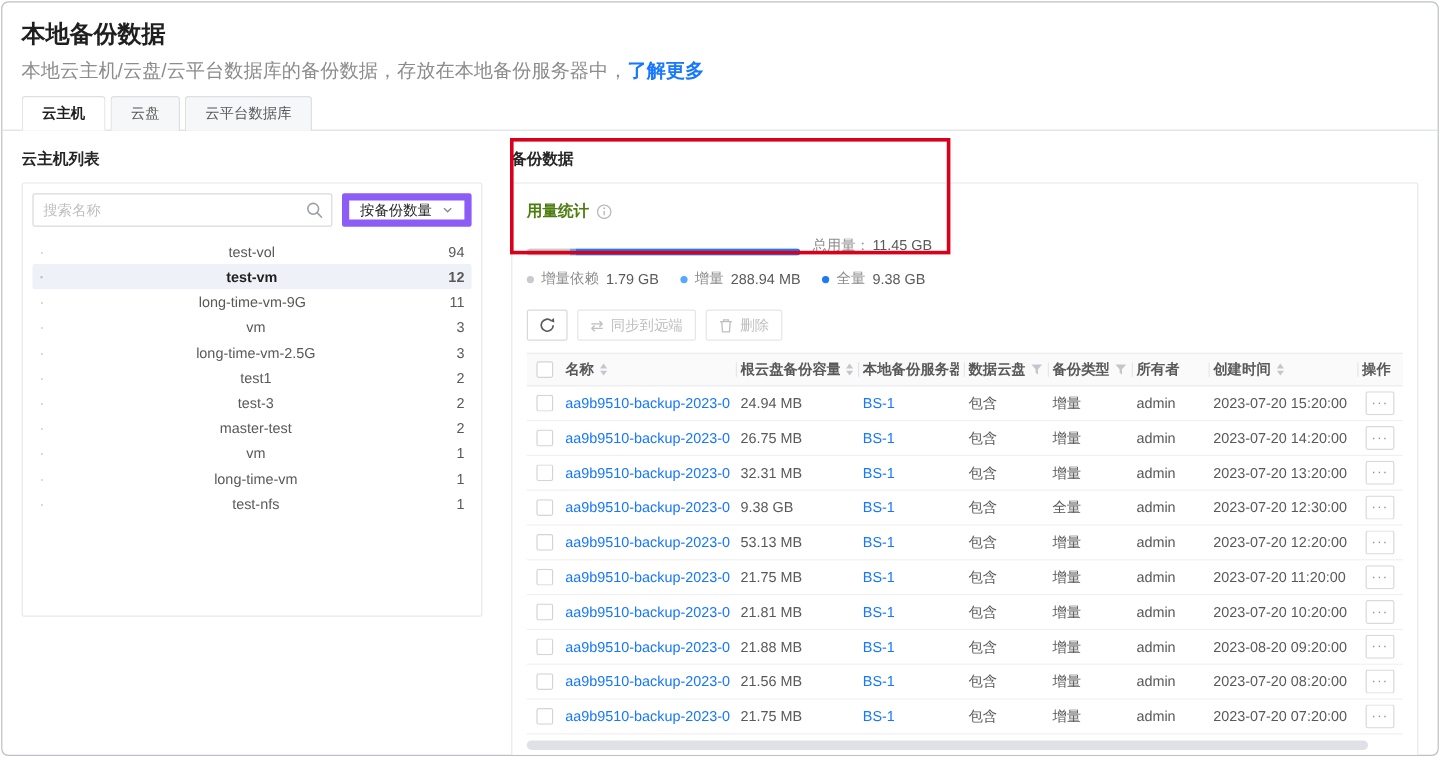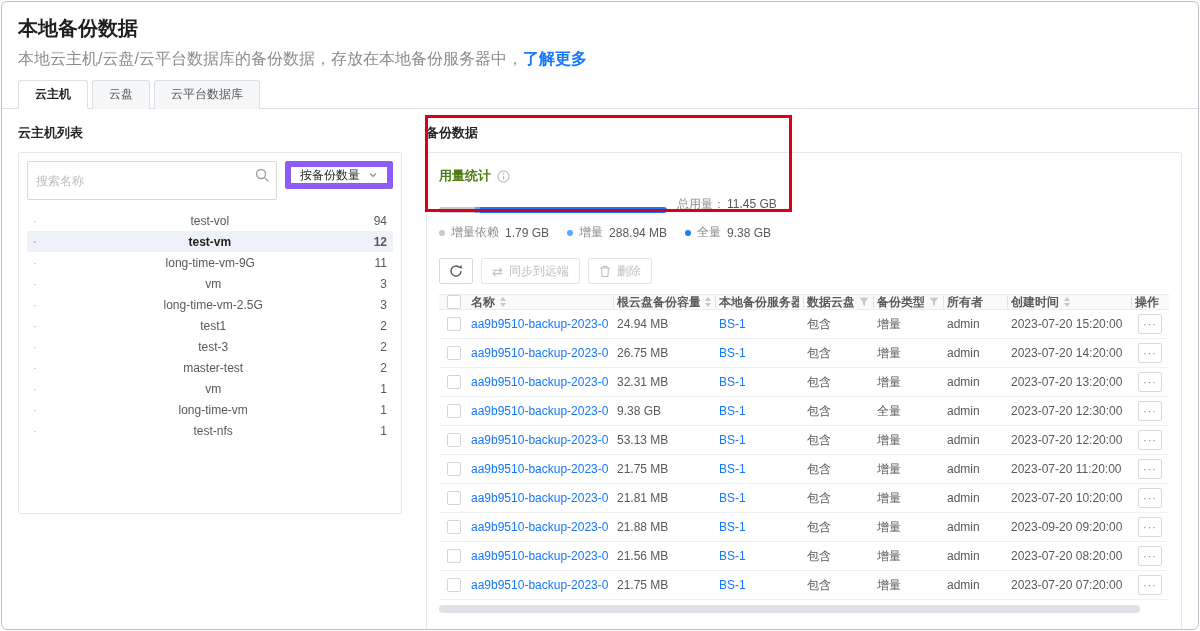--- a/index.html
+++ b/index.html
@@ -25,21 +25,21 @@
   
   .content { display: flex; gap: 24px; padding: 8px 16px 14px; }
   .left-col { width: 384px; flex: none; }
   .right-col { flex: 1; min-width: 0; }
   .panel-label { font-size: 13px; font-weight: 600; color: #262626; padding: 7px 0 10px; }
 
   
   .left-panel { border: 1px solid #e6e8eb; border-radius: 2px; height: 362px; padding: 8px; background: #fff; }
   .left-toolbar { display: flex; gap: 8px; }
   .search-box { position: relative; flex: 1; }
-  .search-input { width: 100%; height: 39px; border: 1px solid #d9d9d9; border-radius: 2px; padding: 0 28px 0 8px;
+  .search-input { width: 100%; height: 28px; border: 1px solid #d9d9d9; border-radius: 2px; padding: 0 28px 0 8px;
                   font-size: 12px; color: #262626; outline: none; font-family: inherit; background: #fff; }
   .search-input::placeholder { color: #bfbfbf; }
   .search-icon { position: absolute; right: 8px; top: 7px; }
   .sort-select { height: 28px; display: flex; align-items: center; gap: 8px; padding: 0 9px; background: #fff;
                  border: 6px solid #8b5cf6; border-radius: 2px; font-size: 12px; color: #262626; cursor: pointer; font-family: inherit; }
   .vm-list { margin-top: 10px; }
   .vm-item { display: flex; align-items: center; height: 21px; padding: 0 6px; font-size: 12px; color: #595959;
              cursor: pointer; border-radius: 2px; }
   .vm-item.selected { background: #eef2f8; color: #1f1f1f; font-weight: 600; }
   .vm-bullet { width: 13px; color: #b9bdc4; }
@@ -65,21 +65,21 @@
   .table-toolbar { display: flex; gap: 8px; margin-top: 17px; }
   .btn { height: 26px; display: inline-flex; align-items: center; gap: 6px; padding: 0 10px; background: #fff;
          border: 1px solid #d9d9d9; border-radius: 2px; font-size: 12px; color: #595959; cursor: pointer; font-family: inherit; }
   .btn.icon-only { width: 34px; justify-content: center; padding: 0; }
   .btn.disabled { color: #bfbfbf; border-color: #e4e6e9; cursor: not-allowed; }
   .sync-glyph { font-size: 13px; line-height: 1; }
 
   
   .data-table { margin-top: 10px; font-size: 12px; }
   .grid-row { display: grid; grid-template-columns: 28px minmax(0,1fr) 102px 88px 70px 70px 64px 124px 38px; align-items: center; }
-  .thead { height: 16px; background: #fafafa; border-top: 1px solid #ececee; border-bottom: 1px solid #ececee;
+  .thead { height: 28px; background: #fafafa; border-top: 1px solid #ececee; border-bottom: 1px solid #ececee;
            color: #595959; font-weight: 600; }
   .th { display: flex; align-items: center; gap: 5px; padding: 0 4px; position: relative; white-space: nowrap; overflow: hidden; height: 100%; }
   .th.sep::before { content: ""; position: absolute; left: 0; top: 50%; transform: translateY(-50%);
                     width: 1px; height: 12px; background: #e1e3e6; }
   .th-label { overflow: hidden; }
   .sort-icon { display: inline-flex; flex-direction: column; gap: 2px; flex: none; cursor: pointer; }
   .caret-up { width: 0; height: 0; border-left: 3.5px solid transparent; border-right: 3.5px solid transparent; border-bottom: 4px solid #c3c7cd; }
   .caret-down { width: 0; height: 0; border-left: 3.5px solid transparent; border-right: 3.5px solid transparent; border-top: 4px solid #c3c7cd; }
   .filter-icon { flex: none; cursor: pointer; }
   .trow { height: 29px; border-bottom: 1px solid #f0f0f0; color: #595959; }
@@ -422,21 +422,21 @@
               <div class="trow grid-row">
     <div class="cell check-cell">
                   <span class="checkbox"></span>
                 </div>
     <div class="cell"><a href="#">aa9b9510-backup-2023-07-...</a></div>
     <div class="cell">21.88 MB</div>
     <div class="cell"><a href="#">BS-1</a></div>
     <div class="cell">包含</div>
     <div class="cell">增量</div>
     <div class="cell">admin</div>
-    <div class="cell">2023-09-20 09:20:00</div>
+    <div class="cell">2023-08-20 09:20:00</div>
     <div class="cell op-cell">
                   <button class="more-btn">···</button>
                 </div>
   </div>
               <div class="trow grid-row">
     <div class="cell check-cell">
                   <span class="checkbox"></span>
                 </div>
     <div class="cell"><a href="#">aa9b9510-backup-2023-07-...</a></div>
     <div class="cell">21.56 MB</div>

